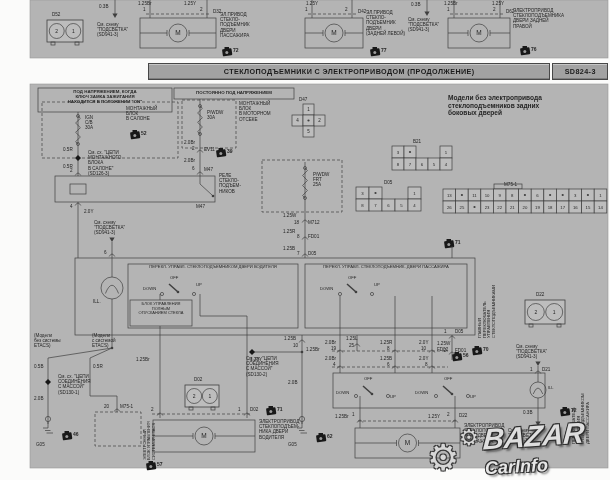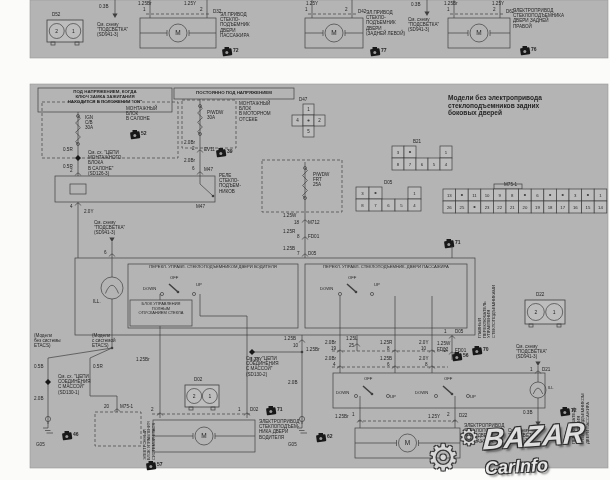--- a/index.html
+++ b/index.html
@@ -564,19 +564,23 @@
 СТЕКЛОПОДЪЕМ-
 НИКА ДВЕРИ
 ПАССАЖИРА</div>
       <div class="t" style="left: 448px; top: 94px; font-size: 6.6px; width: 160px; font-weight: bold;">Модели без электропривода
 стеклоподъемников задних
 боковых дверей</div>
       <div class="t" style="left: 413px; top: 139px; font-size: 4.6px;">B21</div>
       <div class="t" style="left: 384px; top: 180px; font-size: 4.6px;">D05</div>
       <div class="t" style="left: 504px; top: 182px; font-size: 4.6px;">M75-1</div>
     </div>
+  <div class="titlebar">
+    <div class="tcell title">СТЕКЛОПОДЪЕМНИКИ С ЭЛЕКТРОПРИВОДОМ (ПРОДОЛЖЕНИЕ)</div>
+    <div class="tcell code">SD824-3</div>
+  </div>
   <div id="wm">
     <span class="g1">⚙</span>
     <span class="g2">⚙</span>
     <div class="brand">BAZAR</div>
     <div class="logo">CarInfo</div>
   </div>
 </div>
 
 </body></html>

